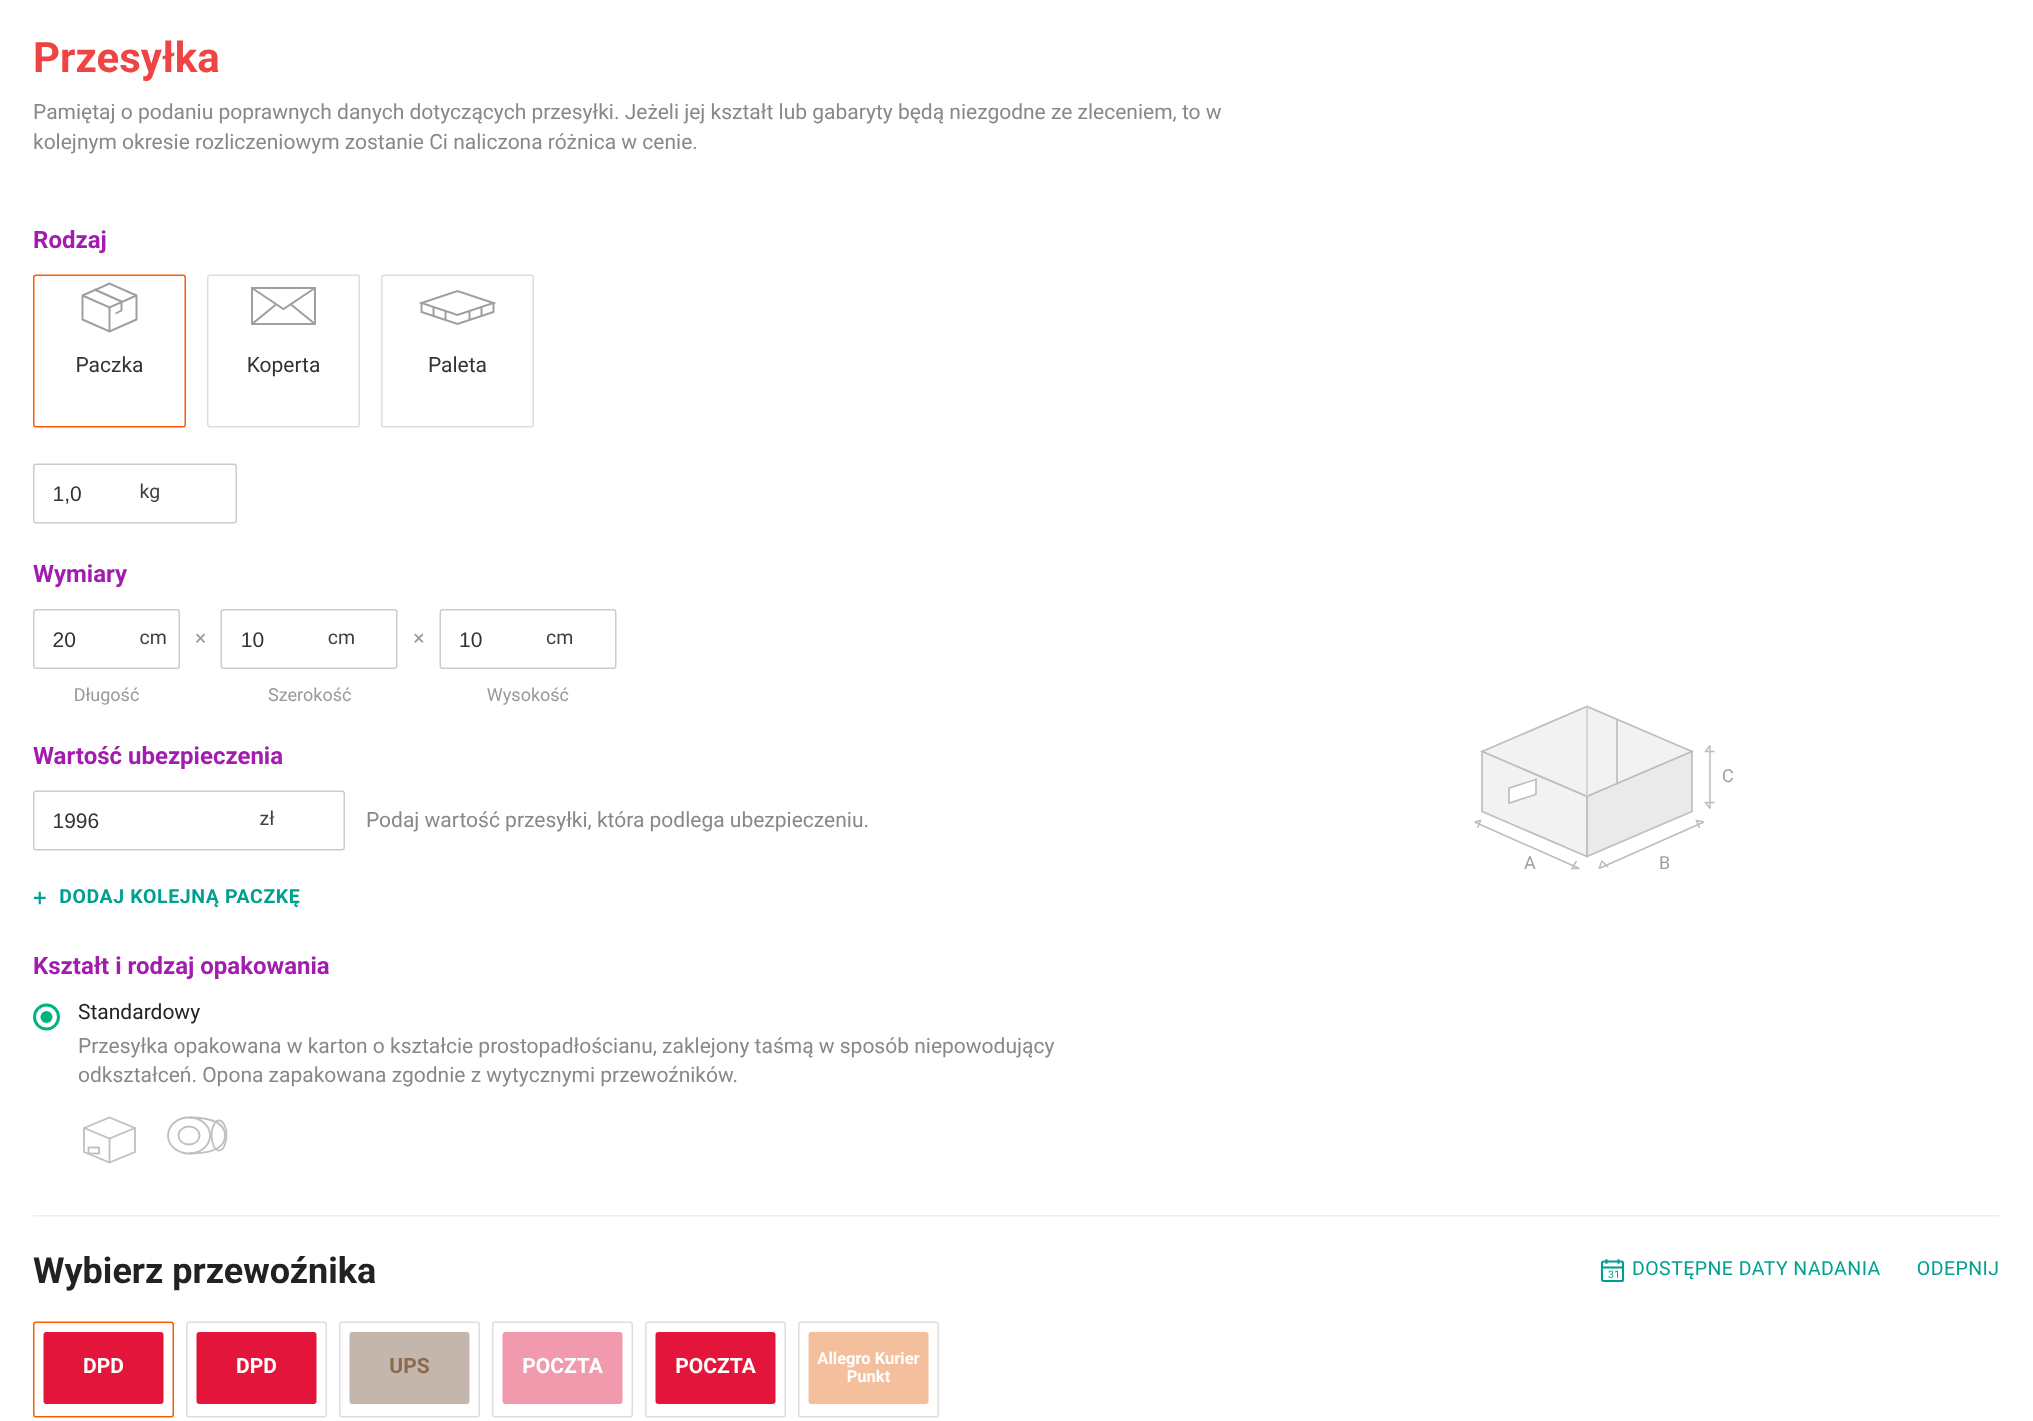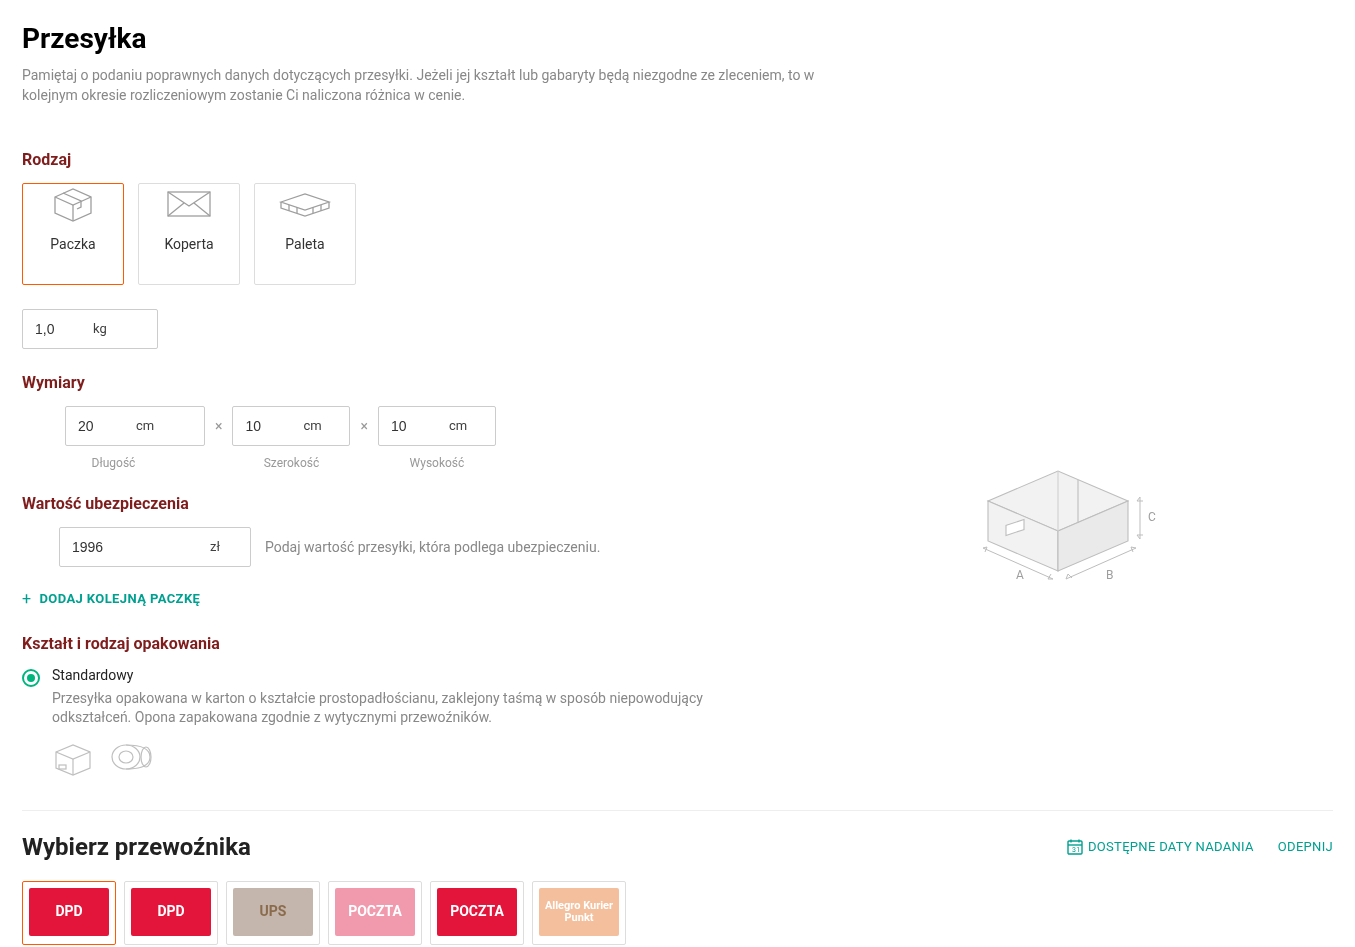--- a/index.html
+++ b/index.html
@@ -3,23 +3,23 @@
 <meta charset="utf-8">
 <style>
   * { box-sizing: border-box; }
   body {
     margin: 0;
     font-family: -apple-system, BlinkMacSystemFont, "Segoe UI", Roboto, "Helvetica Neue", Arial, sans-serif;
     background: #fff;
     color: #222;
     padding: 22px 22px 20px 22px;
   }
-  h1 { font-size: 28px; font-weight: 700; margin: 0 0 10px 0; color: #000000; }
+  h1 { font-size: 28px; font-weight: 700; margin: 0 0 10px 0; color: #ef4444; }
   .subtitle { color: #888; font-size: 14px; line-height: 1.45; max-width: 850px; margin-bottom: 44px; }
-  .section-label { font-weight: 700; font-size: 16px; margin: 0 0 14px 0; color:#7f1d1d; }
+  .section-label { font-weight: 700; font-size: 16px; margin: 0 0 14px 0; color:#a21caf; }
   .columns { display: flex; gap: 40px; }
   .left-col { flex: 0 0 720px; }
   .right-col { flex: 1; display:flex; align-items:center; justify-content:center; padding-top:100px; }
 
   
   .type-row { display:flex; gap:14px; margin-bottom: 24px;}
   .type-card {
     width: 102px; height: 102px;
     border: 1px solid #ddd;
     border-radius: 2px;
@@ -151,21 +151,21 @@
     </div>
 
     <div class="input-wrap" style="width:136px;">
       <input type="text" value="1,0" style="">
       <span class="unit">kg</span>
     </div>
 
     <div class="section-label sep-block">Wymiary</div>
     <div class="dim-row">
       <div class="dim-col">
-        <div class="input-wrap" style="width:140px;margin-left:43px;">
+        <div class="input-wrap" style="width:98px;">
           <input type="text" value="20" style="">
           <span class="unit">cm</span>
         </div>
         <div class="caption">Długość</div>
       </div>
       <div class="x-sep">×</div>
       <div class="dim-col">
         <div class="input-wrap" style="width:118px;">
           <input type="text" value="10" style="">
           <span class="unit">cm</span>
@@ -177,21 +177,21 @@
         <div class="input-wrap" style="width:118px;">
           <input type="text" value="10" style="">
           <span class="unit">cm</span>
         </div>
         <div class="caption">Wysokość</div>
       </div>
     </div>
 
     <div class="section-label sep-block">Wartość ubezpieczenia</div>
     <div class="insurance-row">
-      <div class="input-wrap" style="width:192px;margin-left:37px;">
+      <div class="input-wrap" style="width:208px;">
         <input type="text" value="1996" style="">
         <span class="unit">zł</span>
       </div>
       <span class="hint">Podaj wartość przesyłki, która podlega ubezpieczeniu.</span>
     </div>
 
     <div class="add-btn">
       <span class="plus">+</span>
       <span>DODAJ KOLEJNĄ PACZKĘ</span>
     </div>

